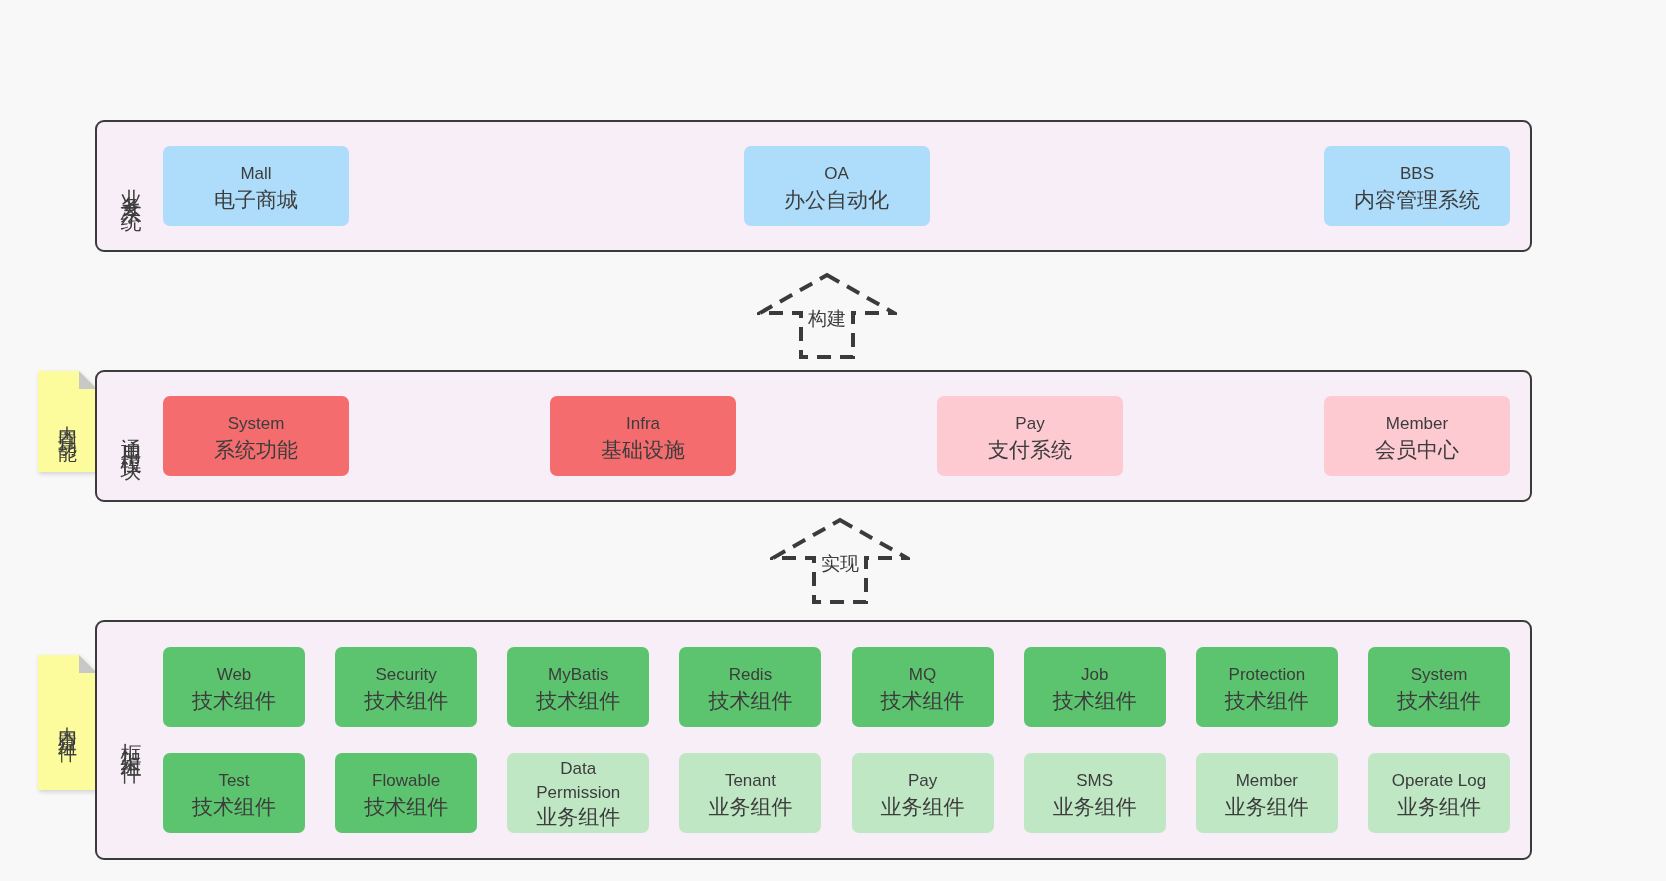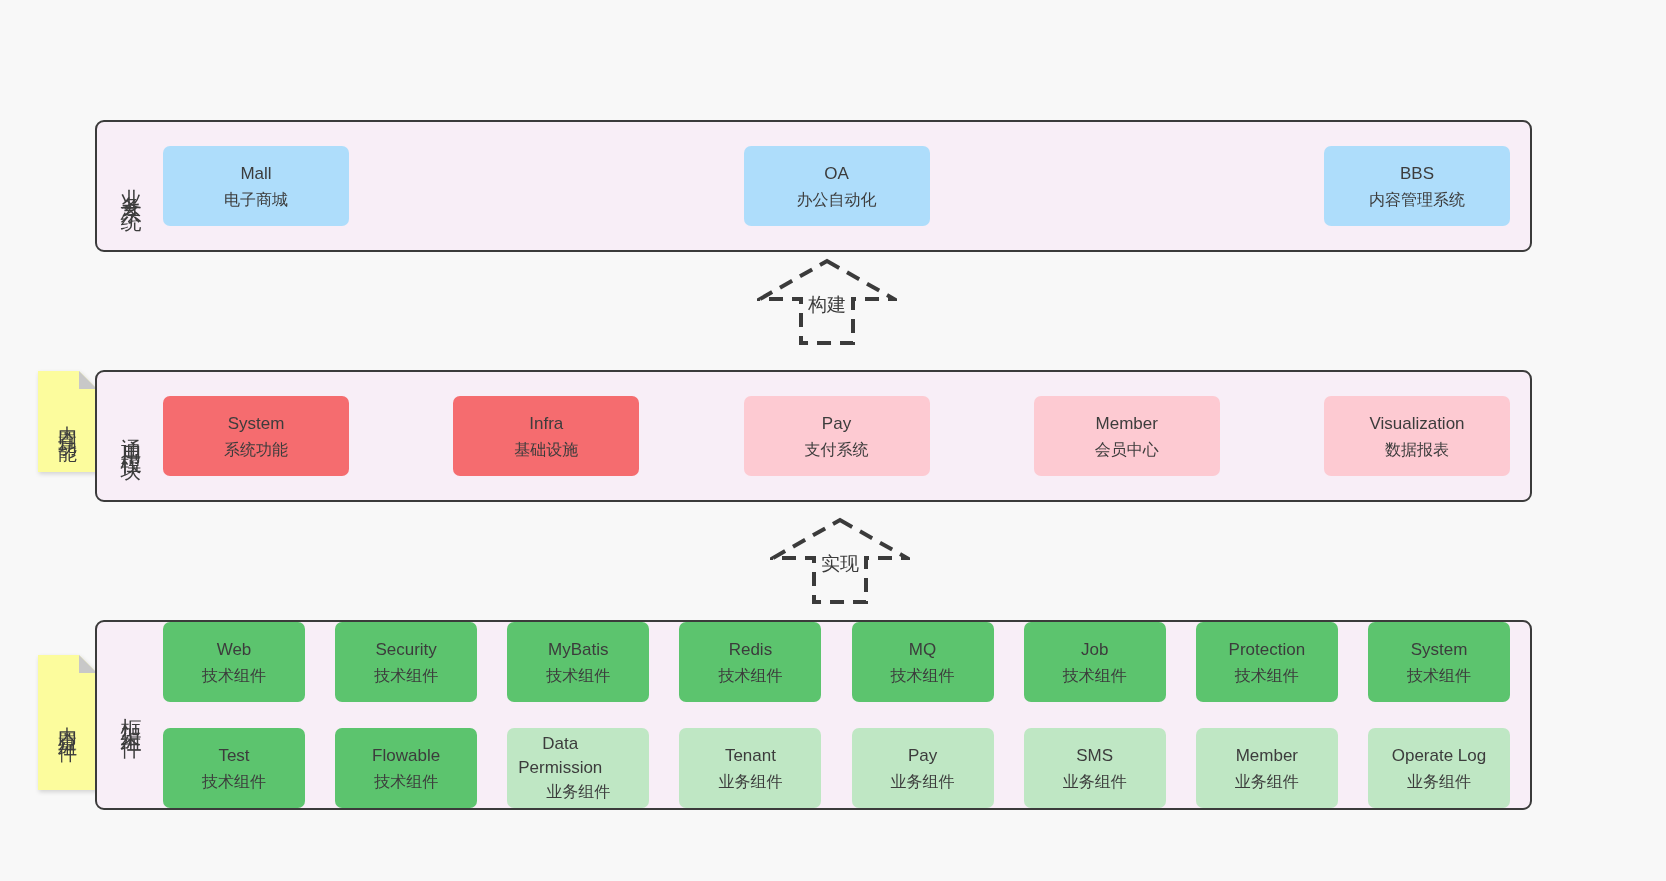--- a/index.html
+++ b/index.html
@@ -20,25 +20,25 @@
   }
   .band-label{
     writing-mode:vertical-rl;text-orientation:upright;
     font-size:21px;letter-spacing:7px;color:var(--text);
     width:36px;text-align:center;flex:0 0 auto;
   }
   .boxes-area{flex:1;display:flex;flex-direction:column;justify-content:center;gap:26px;padding:0 20px 0 18px;}
   .box-row{display:flex;justify-content:space-between;}
   .box{
     border-radius:7px;height:80px;
-    display:flex;flex-direction:column;justify-content:center;
+    display:flex;flex-direction:column;justify-content:center;align-items:center;
     text-align:center;
   }
   .box .t{font-size:17px;line-height:26px;}
-  .box .s{font-size:16px;line-height:25px;}
+  .box .s{font-size:21px;line-height:25px;}
   .w186{width:186px;}
   .w142{width:142px;}
   .blue{background:var(--box-blue);}
   .red{background:var(--box-red);}
   .pink{background:var(--box-pink);}
   .green{background:var(--box-green);}
   .lightgreen{background:var(--box-lightgreen);}
   .box.wrap .t{max-width:106px;line-height:24px;}
   .box.wrap .s{line-height:24px;}
 
@@ -88,21 +88,21 @@
           <div class="s">办公自动化</div>
         </div>
         <div class="box blue w186">
           <div class="t">BBS</div>
           <div class="s">内容管理系统</div>
         </div>
       </div>
     </div>
   </div>
 
-  <div class="arrow" style="left:757px;top:258px;">
+  <div class="arrow" style="left:757px;top:272px;">
     <svg viewBox="0 0 140 88" width="140" height="88">
       <path d="M70 3 L137 41 L96 41 L96 85 L44 85 L44 41 L3 41 Z"></path>
     </svg>
     <span class="arrow-label">构建</span>
   </div>
 
   <div class="note" style="top:371px;height:101px;">
     <div class="note-paper"></div>
     <div class="note-fold"></div>
     <div class="note-text">内置功能</div>
@@ -120,43 +120,39 @@
           <div class="t">Infra</div>
           <div class="s">基础设施</div>
         </div>
         <div class="box pink w186">
           <div class="t">Pay</div>
           <div class="s">支付系统</div>
         </div>
         <div class="box pink w186">
           <div class="t">Member</div>
           <div class="s">会员中心</div>
-        </div>
-        <div class="box pink w186">
-          <div class="t">Visualization</div>
-          <div class="s">数据报表</div>
         </div>
       </div>
     </div>
   </div>
 
   <div class="arrow" style="left:770px;top:517px;">
     <svg viewBox="0 0 140 88" width="140" height="88">
       <path d="M70 3 L137 41 L96 41 L96 85 L44 85 L44 41 L3 41 Z"></path>
     </svg>
     <span class="arrow-label">实现</span>
   </div>
 
   <div class="note" style="top:655px;height:135px;">
     <div class="note-paper"></div>
     <div class="note-fold"></div>
     <div class="note-text">内置组件</div>
   </div>
 
-  <div class="band" style="top:620px;height:190px;">
+  <div class="band" style="top:620px;height:240px;">
     <div class="band-label">框架组件</div>
     <div class="boxes-area">
       <div class="box-row">
         <div class="box green w142">
           <div class="t">Web</div>
           <div class="s">技术组件</div>
         </div>
         <div class="box green w142">
           <div class="t">Security</div>
           <div class="s">技术组件</div>

